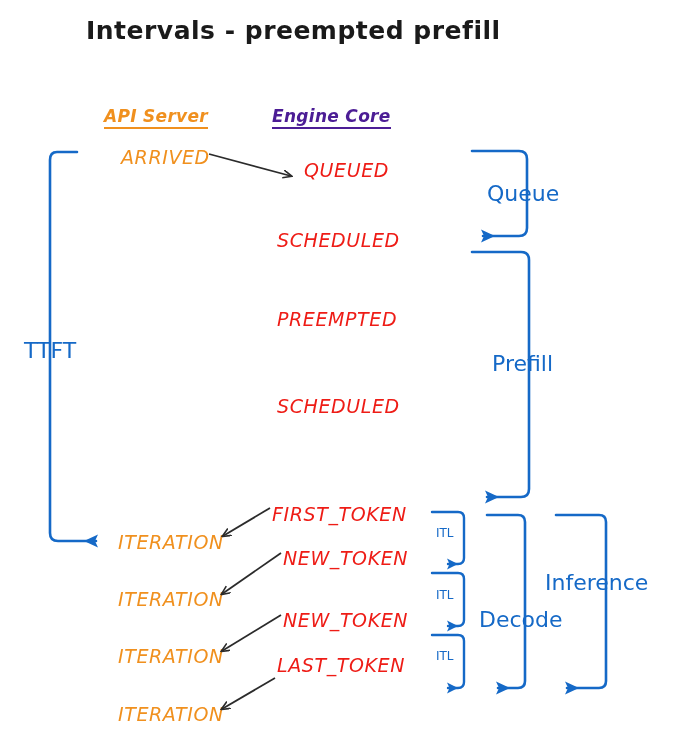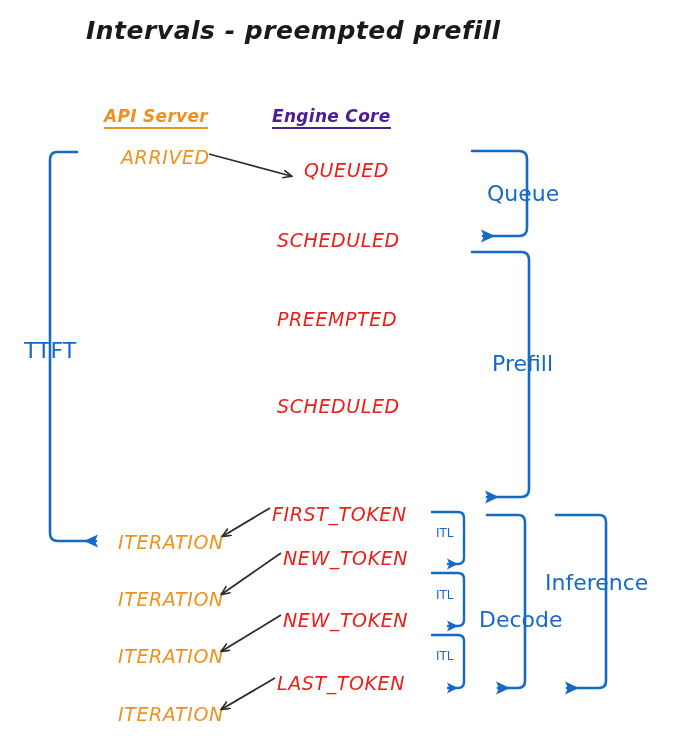--- a/index.html
+++ b/index.html
@@ -18,21 +18,20 @@
   .txt {
     position: absolute;
     white-space: nowrap;
     line-height: 1;
   }
   
   .title {
     left: 86px;
     top: 18px;
     font-family: "DejaVu Sans", sans-serif;
-    font-style: italic;
     font-weight: bold;
     font-size: 25px;
     color: #1a1a1a;
     letter-spacing: 0.5px;
   }
   
   .col-head {
     font-family: "DejaVu Sans", sans-serif;
     font-style: italic;
     font-weight: bold;
@@ -91,21 +90,21 @@
   <div class="txt state orange" style="left:102px; top:647px;">ITERATION</div>
   <div class="txt state orange" style="left:102px; top:705px;">ITERATION</div>
 
   <div class="txt state red" style="left:304px; top:161px;">QUEUED</div>
   <div class="txt state red" style="left:277px; top:231px;">SCHEDULED</div>
   <div class="txt state red" style="left:277px; top:310px;">PREEMPTED</div>
   <div class="txt state red" style="left:277px; top:397px;">SCHEDULED</div>
   <div class="txt state red" style="left:272px; top:505px;">FIRST_TOKEN</div>
   <div class="txt state red" style="left:283px; top:549px;">NEW_TOKEN</div>
   <div class="txt state red" style="left:283px; top:611px;">NEW_TOKEN</div>
-  <div class="txt state red" style="left:277px; top:674px;text-align:right;">LAST_TOKEN</div>
+  <div class="txt state red" style="left:277px; top:656px;text-align:right;">LAST_TOKEN</div>
 
   <div class="txt blue-label" style="left:24px; top:340px;">TTFT</div>
   <div class="txt blue-label" style="left:487px; top:183px;text-align:center;">Queue</div>
   <div class="txt blue-label" style="left:492px; top:353px;">Prefill</div>
   <div class="txt blue-label small" style="left:436px; top:527px;">ITL</div>
   <div class="txt blue-label small" style="left:436px; top:589px;">ITL</div>
   <div class="txt blue-label small" style="left:436px; top:650px;">ITL</div>
   <div class="txt blue-label" style="left:479px; top:609px;text-align:right;">Decode</div>
   <div class="txt blue-label" style="left:545px; top:572px;">Inference</div>
 

